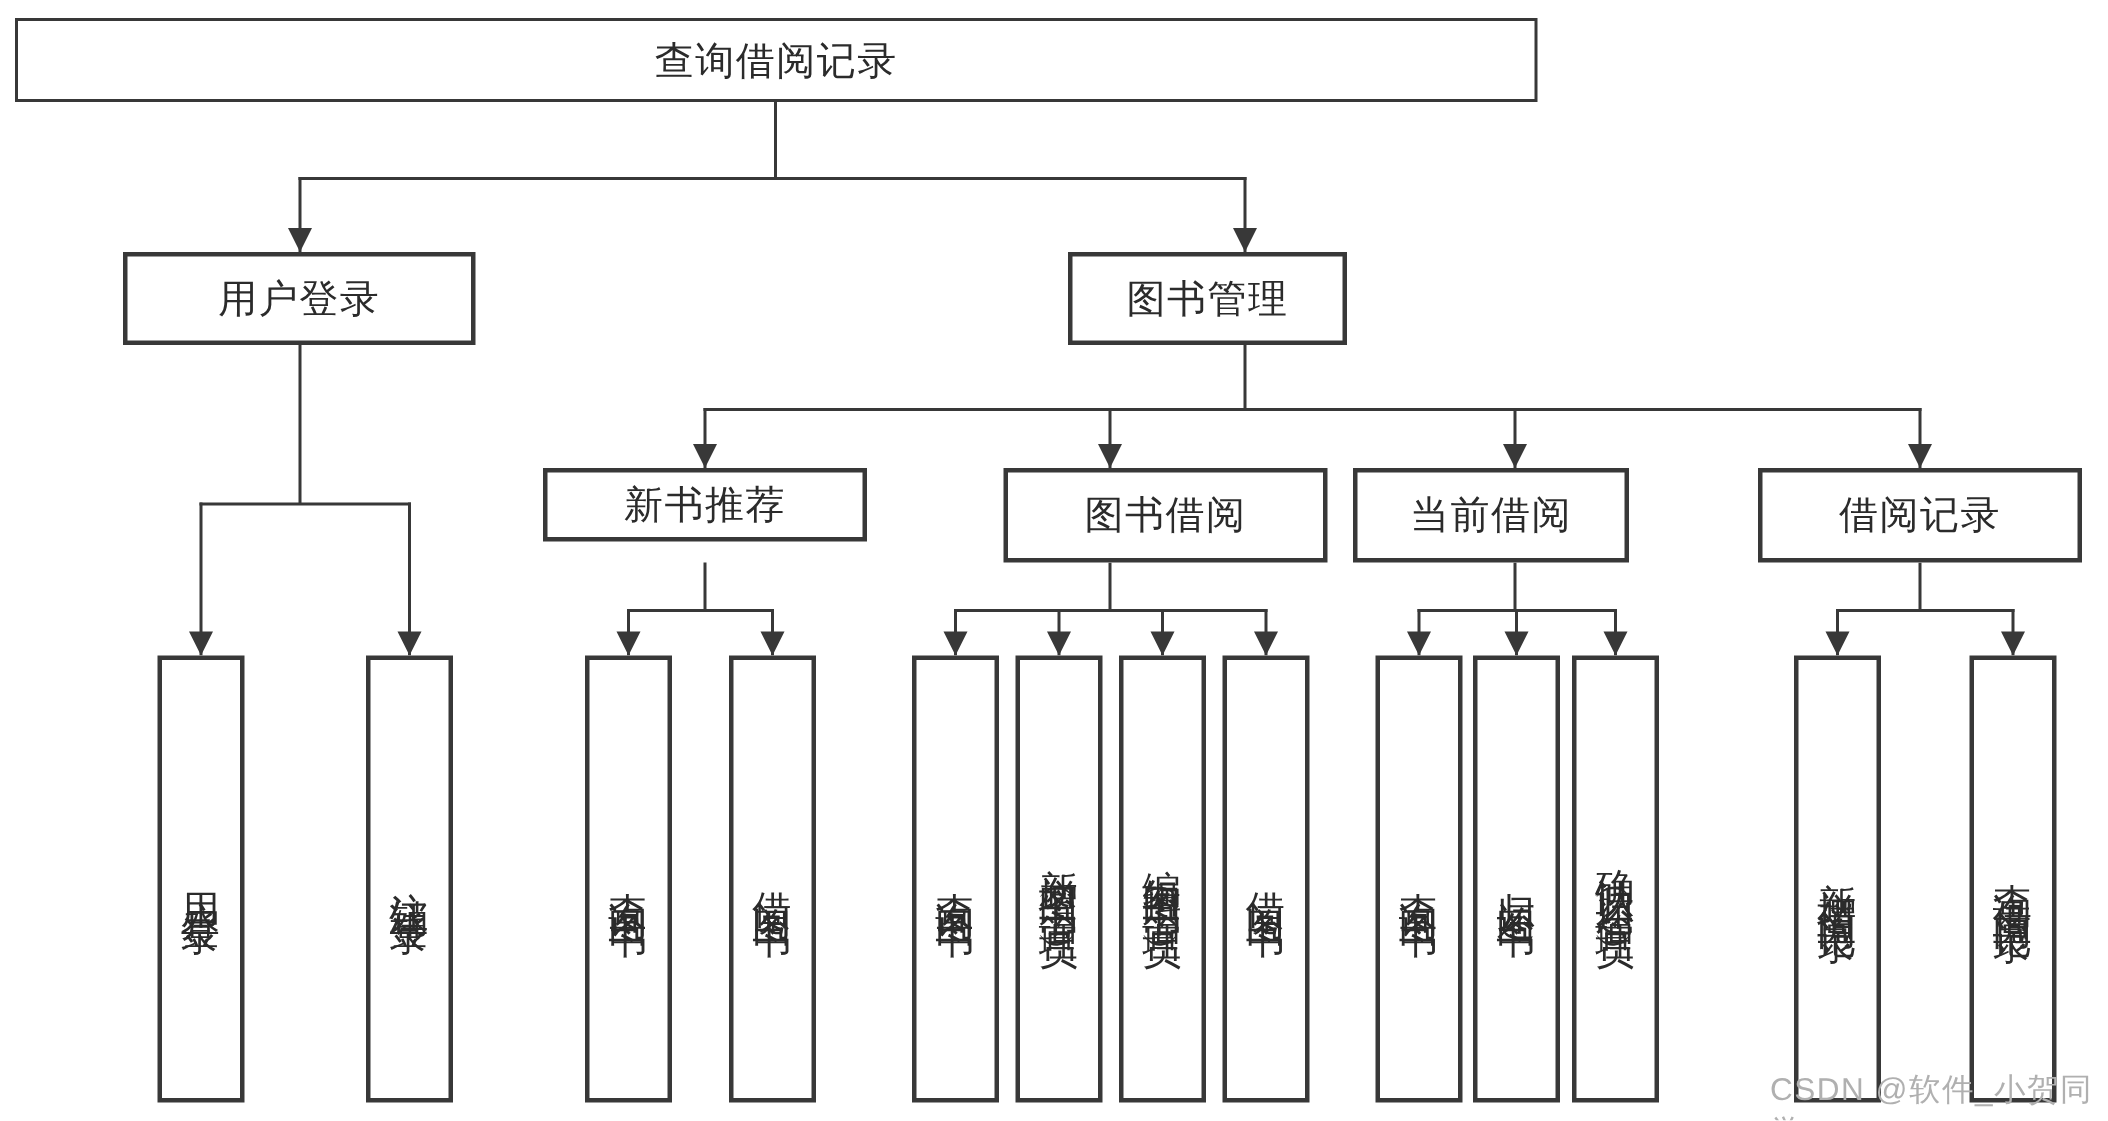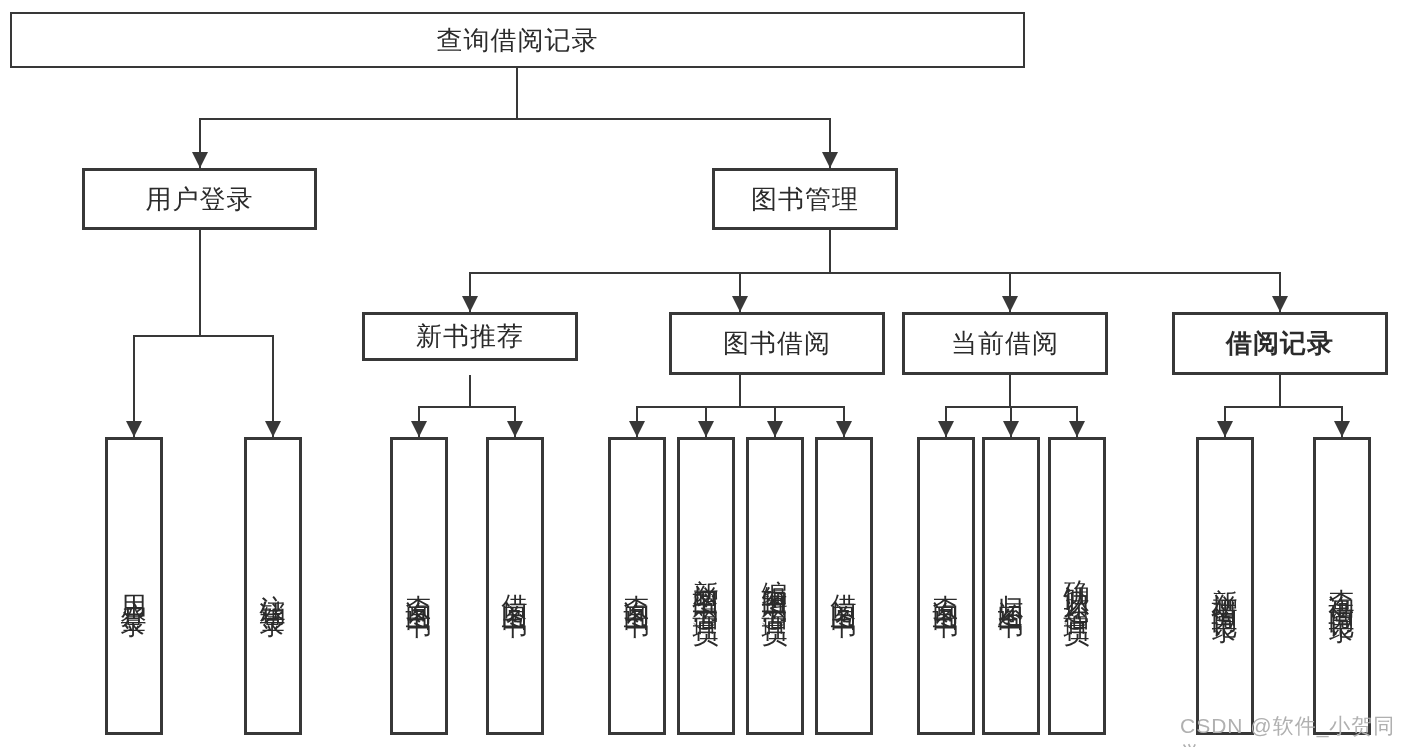--- a/index.html
+++ b/index.html
@@ -91,22 +91,22 @@
   <div class="arrow" style="left:1217px; top:421px;"></div>
   <div class="arrow" style="left:1334px; top:421px;"></div>
 
   <div class="box root-box" style="left:10px; top:12px; width:1015px; height:56px;">查询借阅记录</div>
 
   <div class="box" style="left:82px; top:168px; width:235px; height:62px;">用户登录</div>
   <div class="box" style="left:712px; top:168px; width:186px; height:62px;">图书管理</div>
 
   <div class="box" style="left:362px; top:312px; width:216px; height:49px;">新书推荐</div>
   <div class="box" style="left:632px; top:312px; width:216px; height:63px;margin-left:37px;">图书借阅</div>
-  <div class="box" style="left:902px; top:312px; width:206px; height:63px;">当前借阅</div>
-  <div class="box" style="left:1172px; top:312px; width:216px; height:63px;font-weight:bold;">借阅记录</div>
+  <div class="box" style="left:902px; top:312px; width:184px; height:63px;">当前借阅</div>
+  <div class="box" style="left:1172px; top:312px; width:216px; height:63px;">借阅记录</div>
 
   <div class="box vbox" style="left:105px; top:437px; width:58px; height:298px;">用户登录</div>
   <div class="box vbox" style="left:244px; top:437px; width:58px; height:298px;">注销登录</div>
 
   <div class="box vbox" style="left:390px; top:437px; width:58px; height:298px;">查询图书</div>
   <div class="box vbox" style="left:486px; top:437px; width:58px; height:298px;">借阅图书</div>
 
   <div class="box vbox" style="left:608px; top:437px; width:58px; height:298px;">查询图书</div>
   <div class="box vbox" style="left:677px; top:437px; width:58px; height:298px;">新增图书（管理员）</div>
   <div class="box vbox" style="left:746px; top:437px; width:58px; height:298px;">编辑图书（管理员）</div>

